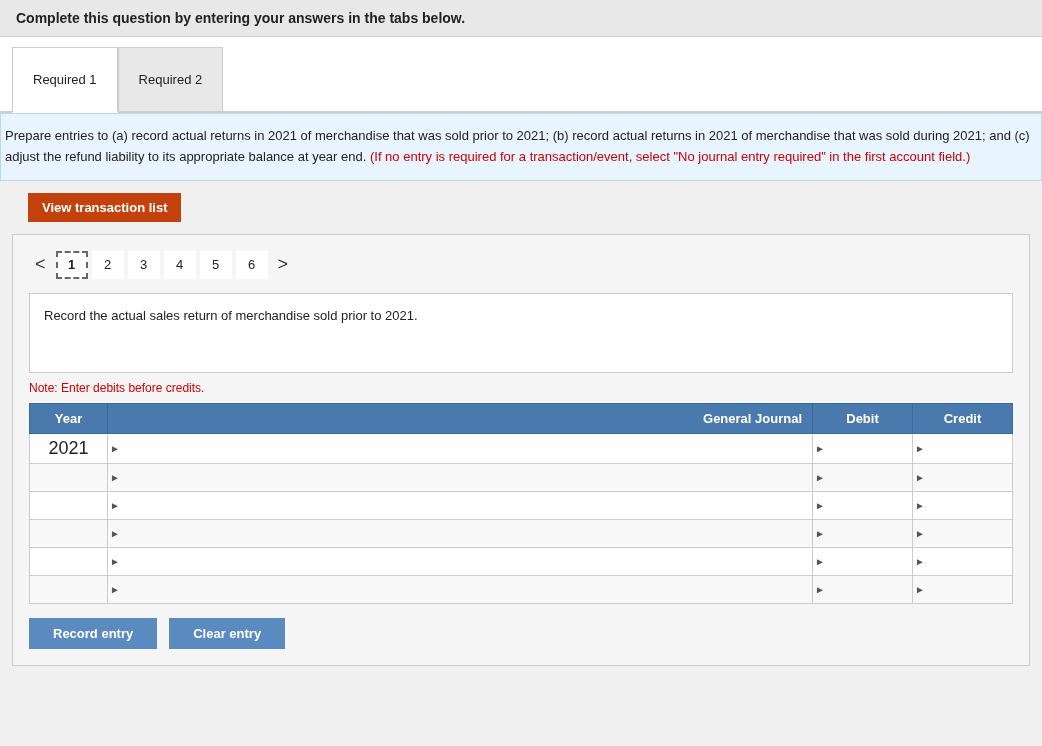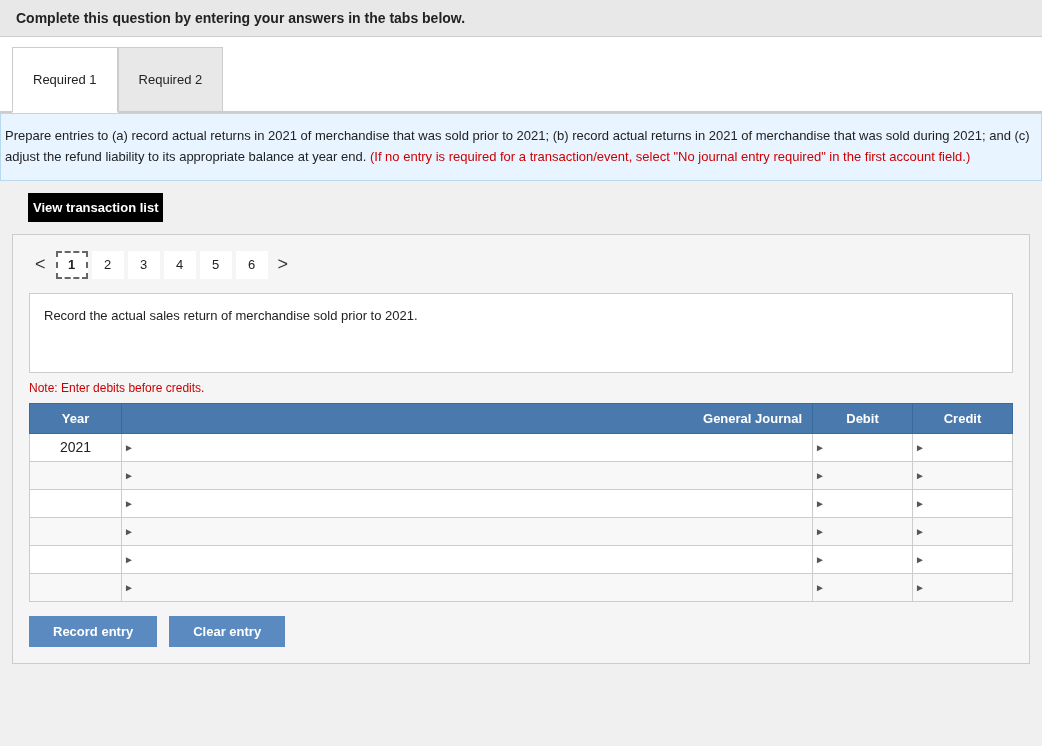--- a/index.html
+++ b/index.html
@@ -49,23 +49,23 @@
       font-size: 13px;
       line-height: 1.6;
     }
 
     .instruction-box .red-text {
       color: #cc0000;
     }
 
     .view-transaction-btn {
       display: inline-block;
-      background: #000000;
+      background: #c2410c;
       color: #fff;
-      padding: 7px 5px;
+      padding: 7px 14px;
       margin: 12px 16px;
       cursor: pointer;
       font-size: 13px;
       border: none;
       font-weight: bold;
     }
 
     .worksheet-container {
       background: #f5f5f5;
       margin: 0 12px 12px 12px;
@@ -144,21 +144,21 @@
 
     .journal-table thead th {
       padding: 7px 10px;
       text-align: center;
       border: 1px solid #3a6a9d;
       font-weight: bold;
     }
 
     .journal-table thead th:first-child {
       text-align: center;
-      width: 92px;
+      width: 78px;
     }
 
     .journal-table thead th:nth-child(2) {
       text-align: right;
     }
 
     .journal-table thead th:nth-child(3),
     .journal-table thead th:nth-child(4) {
       width: 100px;
     }
@@ -183,21 +183,21 @@
       border: none;
       outline: none;
       padding: 4px 6px;
       font-size: 13px;
       background: transparent;
     }
 
     .journal-table tbody td.year-cell {
       text-align: center;
       padding: 4px;
-      font-size: 14px;
+      font-size: 18px;
     }
 
     .table-input-row td {
       position: relative;
     }
 
     .arrow-indicator {
       position: absolute;
       left: 2px;
       top: 50%;

